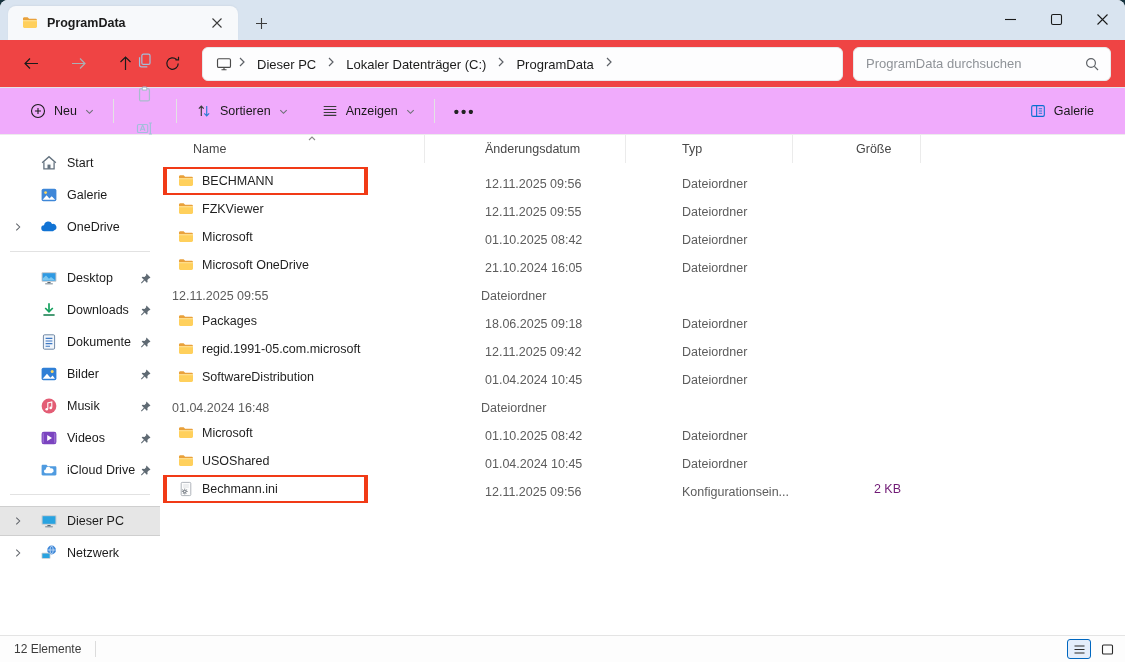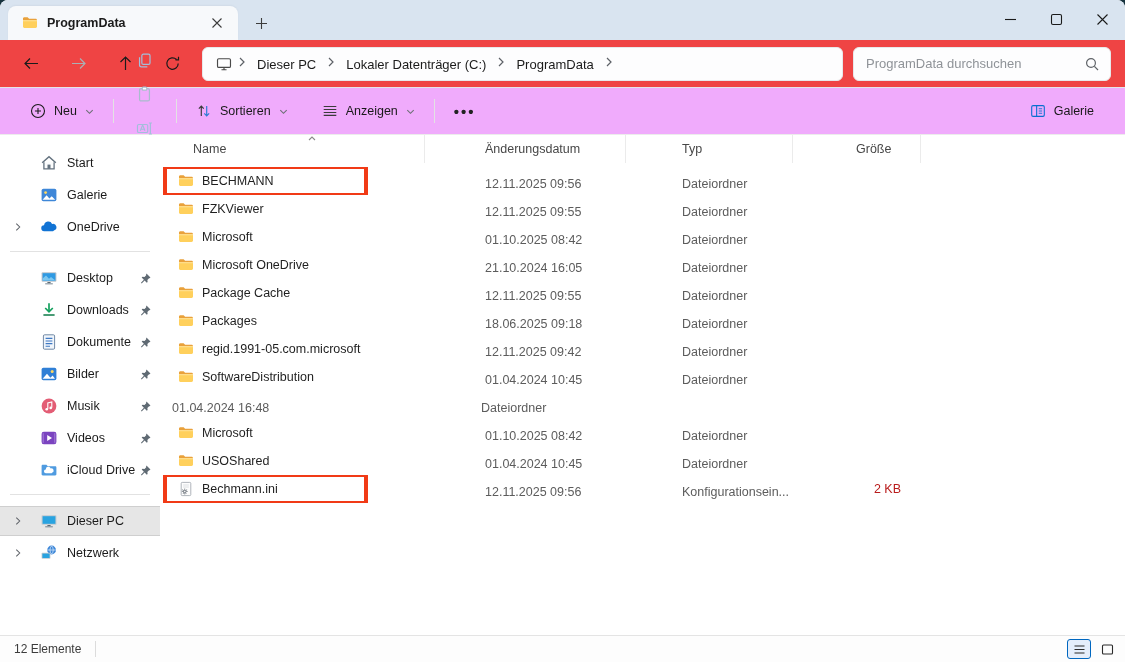--- a/index.html
+++ b/index.html
@@ -117,21 +117,21 @@
   .hcell.h-size { padding-left:15px; }
   .sort-caret { position:absolute; left:146px; top:-3px; width:12px; height:12px; color:#8a8a8a; }
   .sort-caret svg { width:12px; height:12px; }
   .frow { height:28px; font-size:12.5px; color:#1f1f1f; align-items:center; cursor:default; }
   .frow .cell { display:flex; align-items:center; height:28px; overflow:hidden; white-space:nowrap; }
   .frow .c-name { padding-left:18px; position:relative; }
   .frow .c-name .icon16 { width:16px; height:16px; flex:0 0 16px; margin-right:8px; }
   .frow .c-date, .frow .c-type { color:#5c5c5c;margin-top:7px; }
   .frow .c-date { padding-left:12px; }
   .frow .c-type { padding-left:8px; }
-  .frow .c-size { color:#b91c1c; justify-content:flex-end; padding-right:20px; }
+  .frow .c-size { color:#701a75; justify-content:flex-end; padding-right:20px; }
   .redbox {
     position:absolute; left:3px; top:-2px; width:205px; height:32px;
     border:4px solid var(--hl,#f13a16); pointer-events:none; z-index:3;
   }
   
   .statusbar {
     height:27px; flex:0 0 27px; background:#fdfdfd; border-top:1px solid #e4e4e4;
     display:flex; align-items:center; padding:0 6px 0 14px; font-size:12px; color:#3c3c3c;
   }
   .status-sep { width:1px; height:16px; background:#dcdcdc; margin-left:14px; }
@@ -536,28 +536,20 @@
                   <path fill="#ffe49a" d="M1 5.2h14v1H1z"></path>
                 </svg></span>
               <span>Microsoft OneDrive</span>
             </div>
             <div class="cell c-date">21.10.2024 16:05</div>
             <div class="cell c-type">Dateiordner</div>
             <div class="cell c-size"></div>
             <div class="cell"></div>
           </div>
           <div class="listgrid frow">
-            <div class="cell c-name">
-              <span class="icon16"><svg viewBox="0 0 16 16">
-                  <path fill="#e9a13b" d="M1 3.6C1 2.8 1.6 2.2 2.4 2.2h3.2l1.5 1.5h6.5c.8 0 1.4.6 1.4 1.4v.9H1z"></path>
-                  <path fill="#ffd05c" d="M1 5.2h14v6.4c0 .8-.6 1.4-1.4 1.4H2.4c-.8 0-1.4-.6-1.4-1.4z"></path>
-                  <path fill="#ffe49a" d="M1 5.2h14v1H1z"></path>
-                </svg></span>
-              <span>Package Cache</span>
-            </div>
             <div class="cell c-date">12.11.2025 09:55</div>
             <div class="cell c-type">Dateiordner</div>
             <div class="cell c-size"></div>
             <div class="cell"></div>
           </div>
           <div class="listgrid frow">
             <div class="cell c-name">
               <span class="icon16"><svg viewBox="0 0 16 16">
                   <path fill="#e9a13b" d="M1 3.6C1 2.8 1.6 2.2 2.4 2.2h3.2l1.5 1.5h6.5c.8 0 1.4.6 1.4 1.4v.9H1z"></path>
                   <path fill="#ffd05c" d="M1 5.2h14v6.4c0 .8-.6 1.4-1.4 1.4H2.4c-.8 0-1.4-.6-1.4-1.4z"></path>

